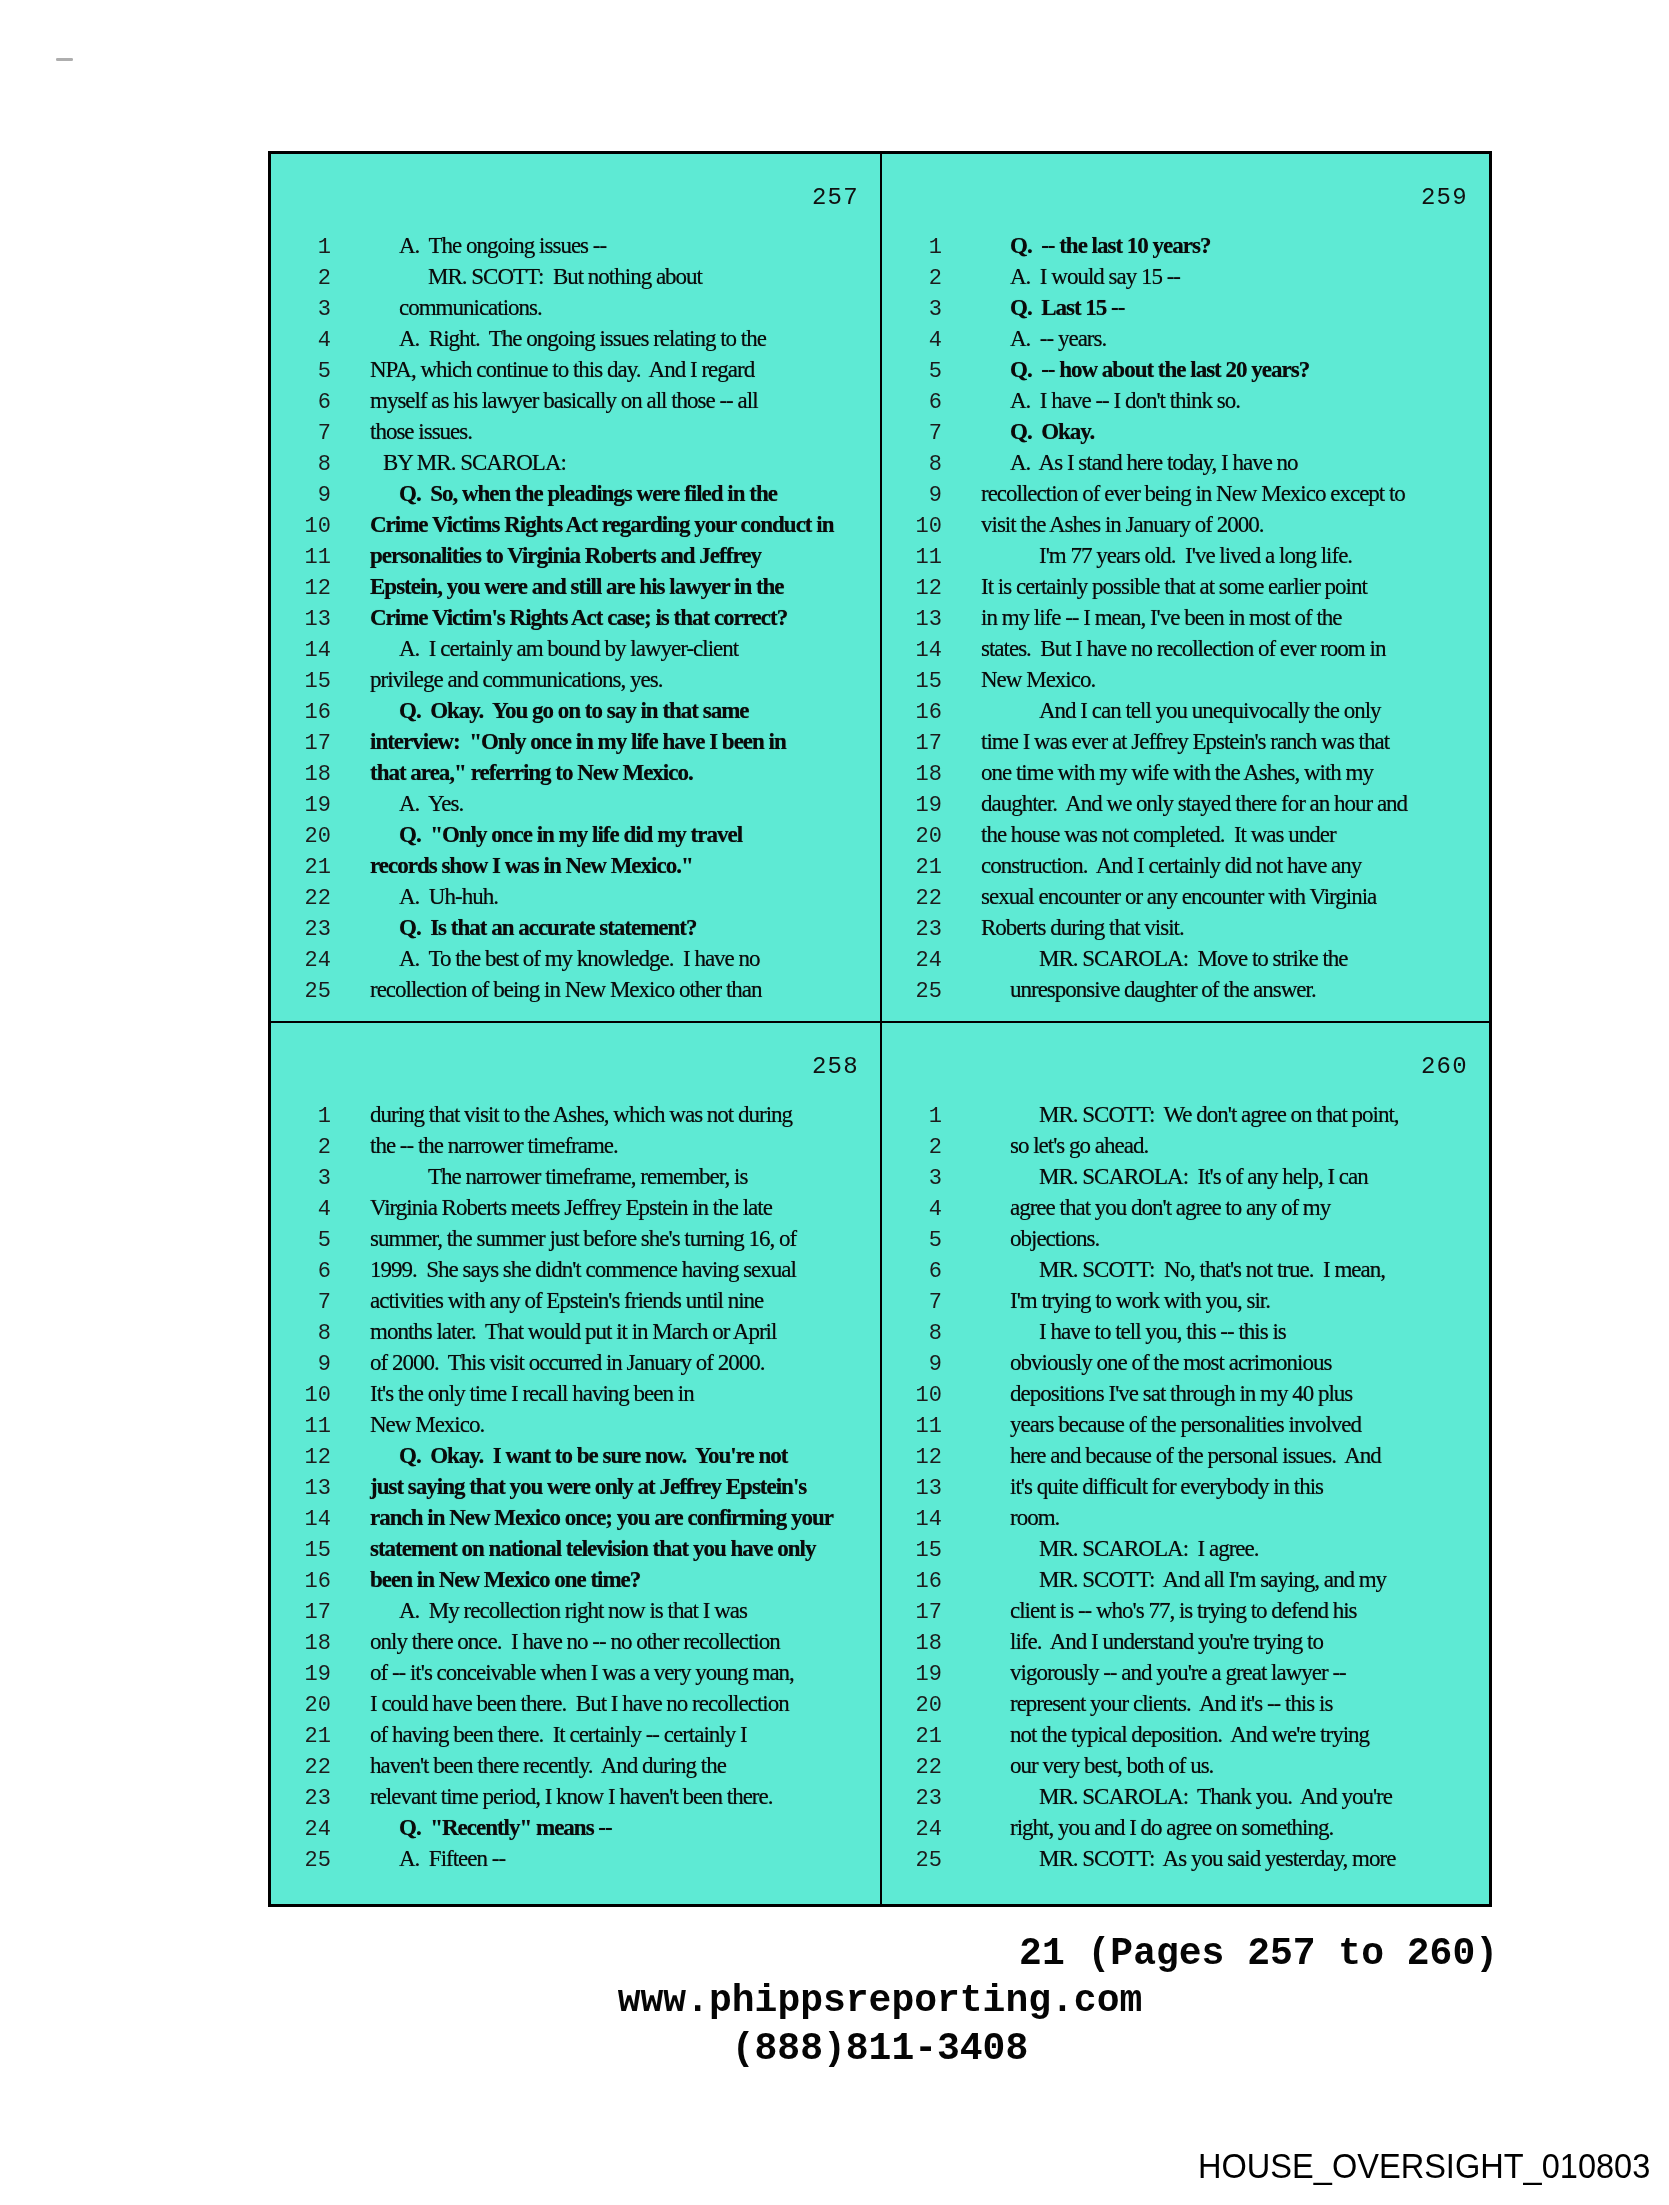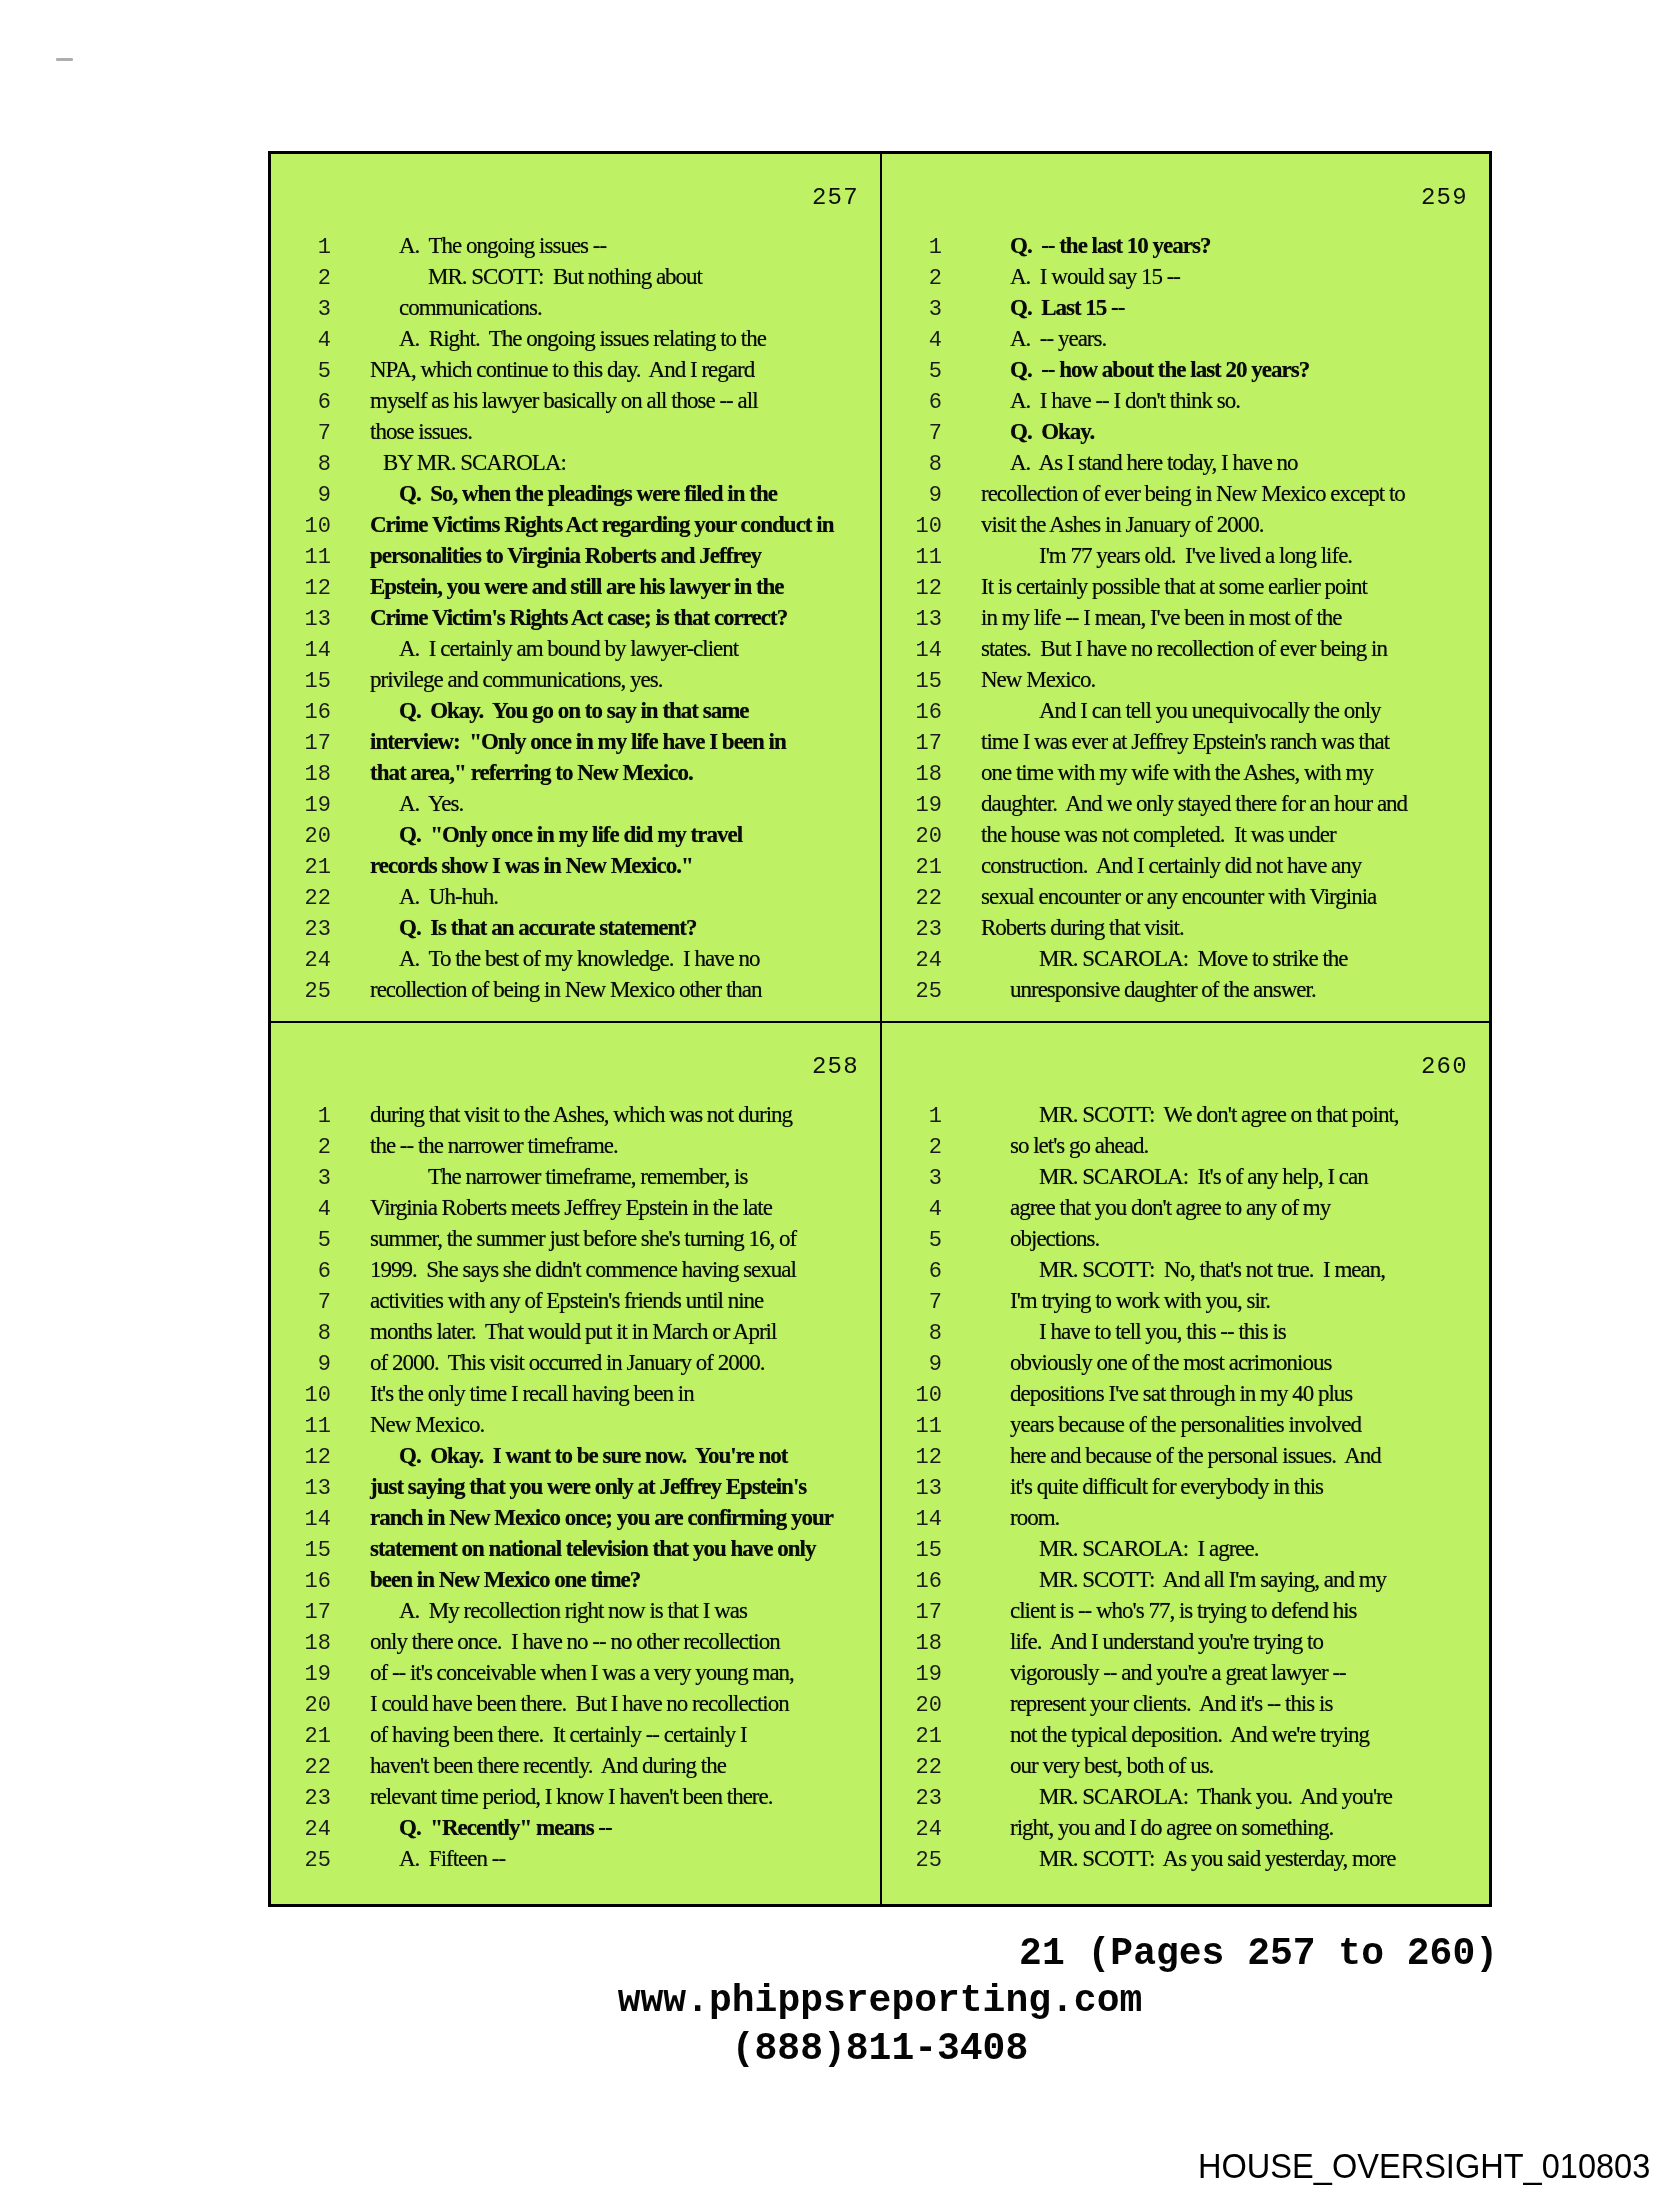--- a/index.html
+++ b/index.html
@@ -14,21 +14,21 @@
   .speck{
     position:absolute;left:56px;top:58px;width:17px;height:3.3px;
     background:#9a9a9a;opacity:.8;border-radius:1.3px;
   }
   .sheet-box{
     position:absolute;left:268px;top:151px;width:1224px;height:1756px;
     border:3.3px solid #000;box-sizing:border-box;
     display:grid;
     grid-template-columns:611px 1fr;
     grid-template-rows:869px 1fr;
-    background:#bef264;
+    background:#5eead4;
   }
   .cell{position:relative;box-sizing:border-box;}
   .cell.tl{border-right:2.6px solid #000;border-bottom:2.6px solid #000;}
   .cell.tr{border-bottom:2.6px solid #000;}
   .cell.bl{border-right:2.6px solid #000;}
   .pagenum{
     position:absolute;top:30px;right:21px;
     font-family:"Liberation Mono", monospace;
     font-size:24px;letter-spacing:1.3px;color:#111;
   }
@@ -111,21 +111,21 @@
         <div class="tline"><span class="ln">4</span><span class="tx qa">A.  -- years.</span></div>
         <div class="tline"><span class="ln">5</span><span class="tx qa b">Q.  -- how about the last 20 years?</span></div>
         <div class="tline"><span class="ln">6</span><span class="tx qa">A.  I have -- I don't think so.</span></div>
         <div class="tline"><span class="ln">7</span><span class="tx qa b">Q.  Okay.</span></div>
         <div class="tline"><span class="ln">8</span><span class="tx qa">A.  As I stand here today, I have no</span></div>
         <div class="tline"><span class="ln">9</span><span class="tx wrap">recollection of ever being in New Mexico except to</span></div>
         <div class="tline"><span class="ln">10</span><span class="tx wrap">visit the Ashes in January of 2000.</span></div>
         <div class="tline"><span class="ln">11</span><span class="tx sp">I'm 77 years old.  I've lived a long life.</span></div>
         <div class="tline"><span class="ln">12</span><span class="tx wrap">It is certainly possible that at some earlier point</span></div>
         <div class="tline"><span class="ln">13</span><span class="tx wrap">in my life -- I mean, I've been in most of the</span></div>
-        <div class="tline"><span class="ln">14</span><span class="tx wrap">states.  But I have no recollection of ever being in</span></div>
+        <div class="tline"><span class="ln">14</span><span class="tx wrap">states.  But I have no recollection of ever room in</span></div>
         <div class="tline"><span class="ln">15</span><span class="tx wrap">New Mexico.</span></div>
         <div class="tline"><span class="ln">16</span><span class="tx sp">And I can tell you unequivocally the only</span></div>
         <div class="tline"><span class="ln">17</span><span class="tx wrap">time I was ever at Jeffrey Epstein's ranch was that</span></div>
         <div class="tline"><span class="ln">18</span><span class="tx wrap">one time with my wife with the Ashes, with my</span></div>
         <div class="tline"><span class="ln">19</span><span class="tx wrap">daughter.  And we only stayed there for an hour and</span></div>
         <div class="tline"><span class="ln">20</span><span class="tx wrap">the house was not completed.  It was under</span></div>
         <div class="tline"><span class="ln">21</span><span class="tx wrap">construction.  And I certainly did not have any</span></div>
         <div class="tline"><span class="ln">22</span><span class="tx wrap">sexual encounter or any encounter with Virginia</span></div>
         <div class="tline"><span class="ln">23</span><span class="tx wrap">Roberts during that visit.</span></div>
         <div class="tline"><span class="ln">24</span><span class="tx sp">MR. SCAROLA:  Move to strike the</span></div>

